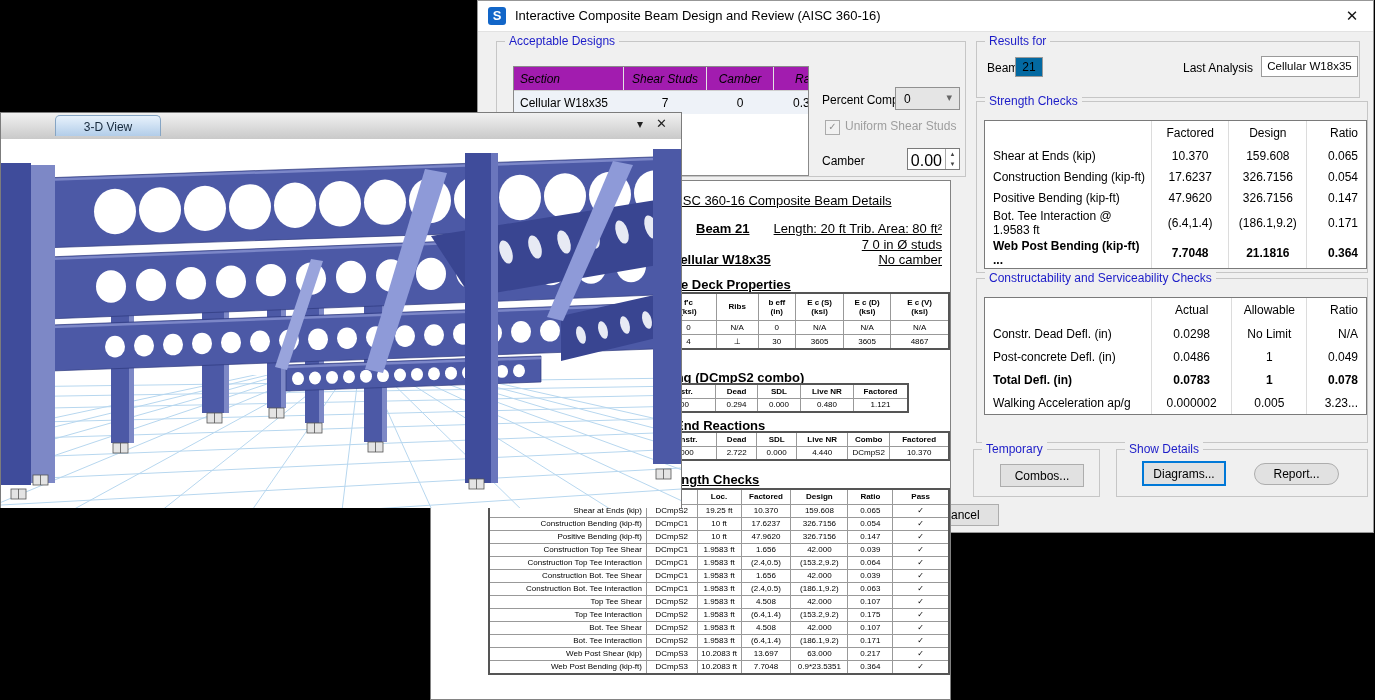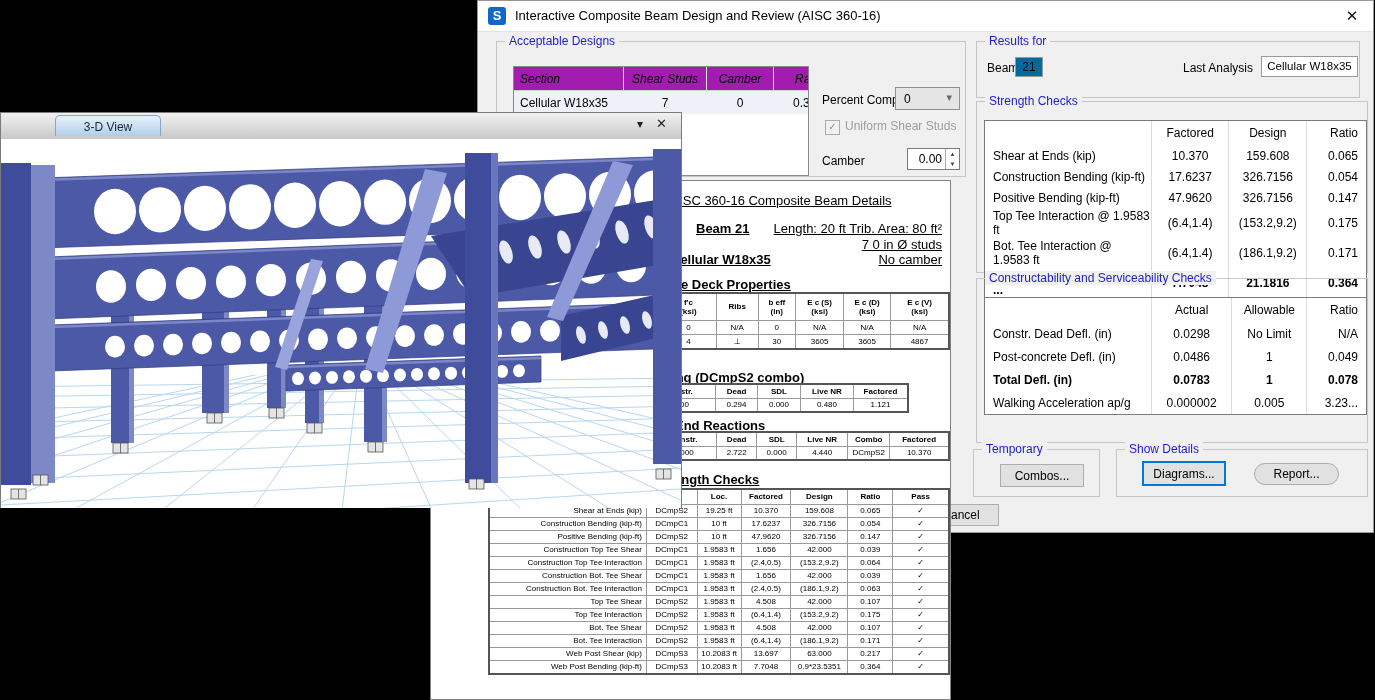--- a/index.html
+++ b/index.html
@@ -30,21 +30,21 @@
   .t-acc th:nth-child(2),.t-acc td:nth-child(2),.t-acc th:nth-child(3),.t-acc td:nth-child(3){text-align:center;}
   .t-acc th:nth-child(4),.t-acc td:nth-child(4){text-align:right;padding-right:8px;}
   .dropdown{position:absolute;left:398px;top:45px;width:65px;height:23px;background:#e5e5e5;border:1px solid #919191;
             box-sizing:border-box;font-size:12px;}
   .dropdown .val{position:absolute;left:8px;top:4px;}
   .dropdown .chev{position:absolute;right:7px;top:3px;color:#666;font-size:11px;}
   .cb{position:absolute;left:328px;top:78px;width:13px;height:13px;border:1px solid #ababab;background:#f1f1f1;
       font-size:10px;line-height:12px;text-align:center;color:#8f8f8f;}
   .cb-lbl{position:absolute;left:348px;top:77px;font-size:12px;color:#9e9e9e;white-space:nowrap;}
   .spinner{position:absolute;left:410px;top:106px;width:53px;height:22px;background:#fff;border:1px solid #7a7a7a;box-sizing:border-box;}
-  .spin-val{position:absolute;right:17px;top:3px;font-size:12px;}
+  .spin-val{position:absolute;right:17px;top:3px;font-size:16px;}
   .spin-btns{position:absolute;right:0;top:0;width:13px;height:100%;border-left:1px solid #aaa;font-size:6px;color:#444;text-align:center;}
   .spin-btns span{display:block;height:10px;line-height:10px;}
   
   .rbox{position:absolute;background:#fff;border:1px solid #7a7a7a;box-sizing:content-box;}
   .rtable{font-size:12px;background:#fff;}
   .rtable th{font-weight:normal;height:22px;text-align:center;}
   .rtable td{height:19px;}
   .t-serv td{height:21px;}
   .rtable th:nth-child(n+2),.rtable td:nth-child(n+2){border-left:1px solid #dcdcdc;}
   .rtable th:nth-child(1){width:165px;}
@@ -173,26 +173,20 @@
                 <td>Construction Bending (kip-ft)</td>
                 <td>17.6237</td>
                 <td>326.7156</td>
                 <td>0.054</td>
               </tr>
               <tr>
                 <td>Positive Bending (kip-ft)</td>
                 <td>47.9620</td>
                 <td>326.7156</td>
                 <td>0.147</td>
-              </tr>
-              <tr>
-                <td>Top Tee Interaction @ 1.9583 ft</td>
-                <td>(6.4,1.4)</td>
-                <td>(153.2,9.2)</td>
-                <td>0.175</td>
               </tr>
               <tr>
                 <td>Bot. Tee Interaction @ 1.9583 ft</td>
                 <td>(6.4,1.4)</td>
                 <td>(186.1,9.2)</td>
                 <td>0.171</td>
               </tr>
               <tr class="bold">
                 <td>Web Post Bending (kip-ft) ...</td>
                 <td>7.7048</td>

